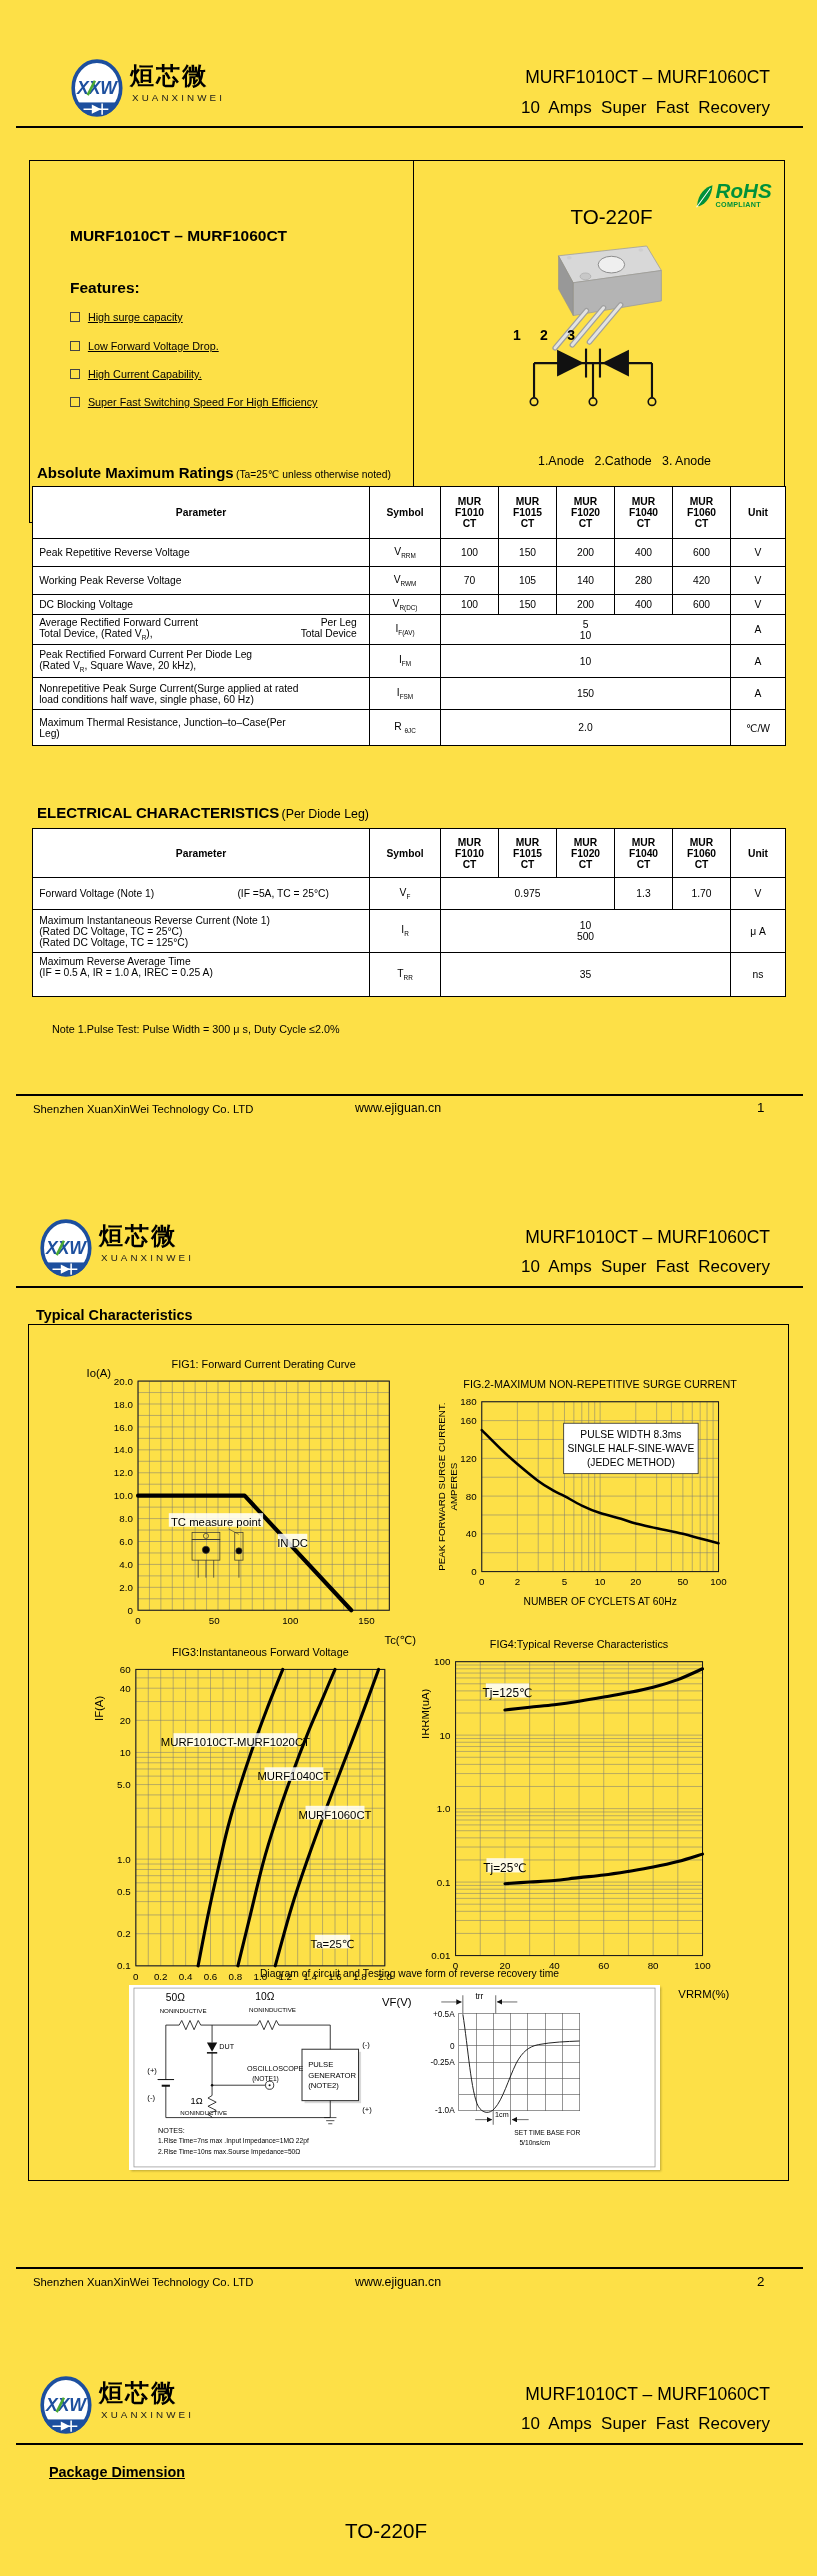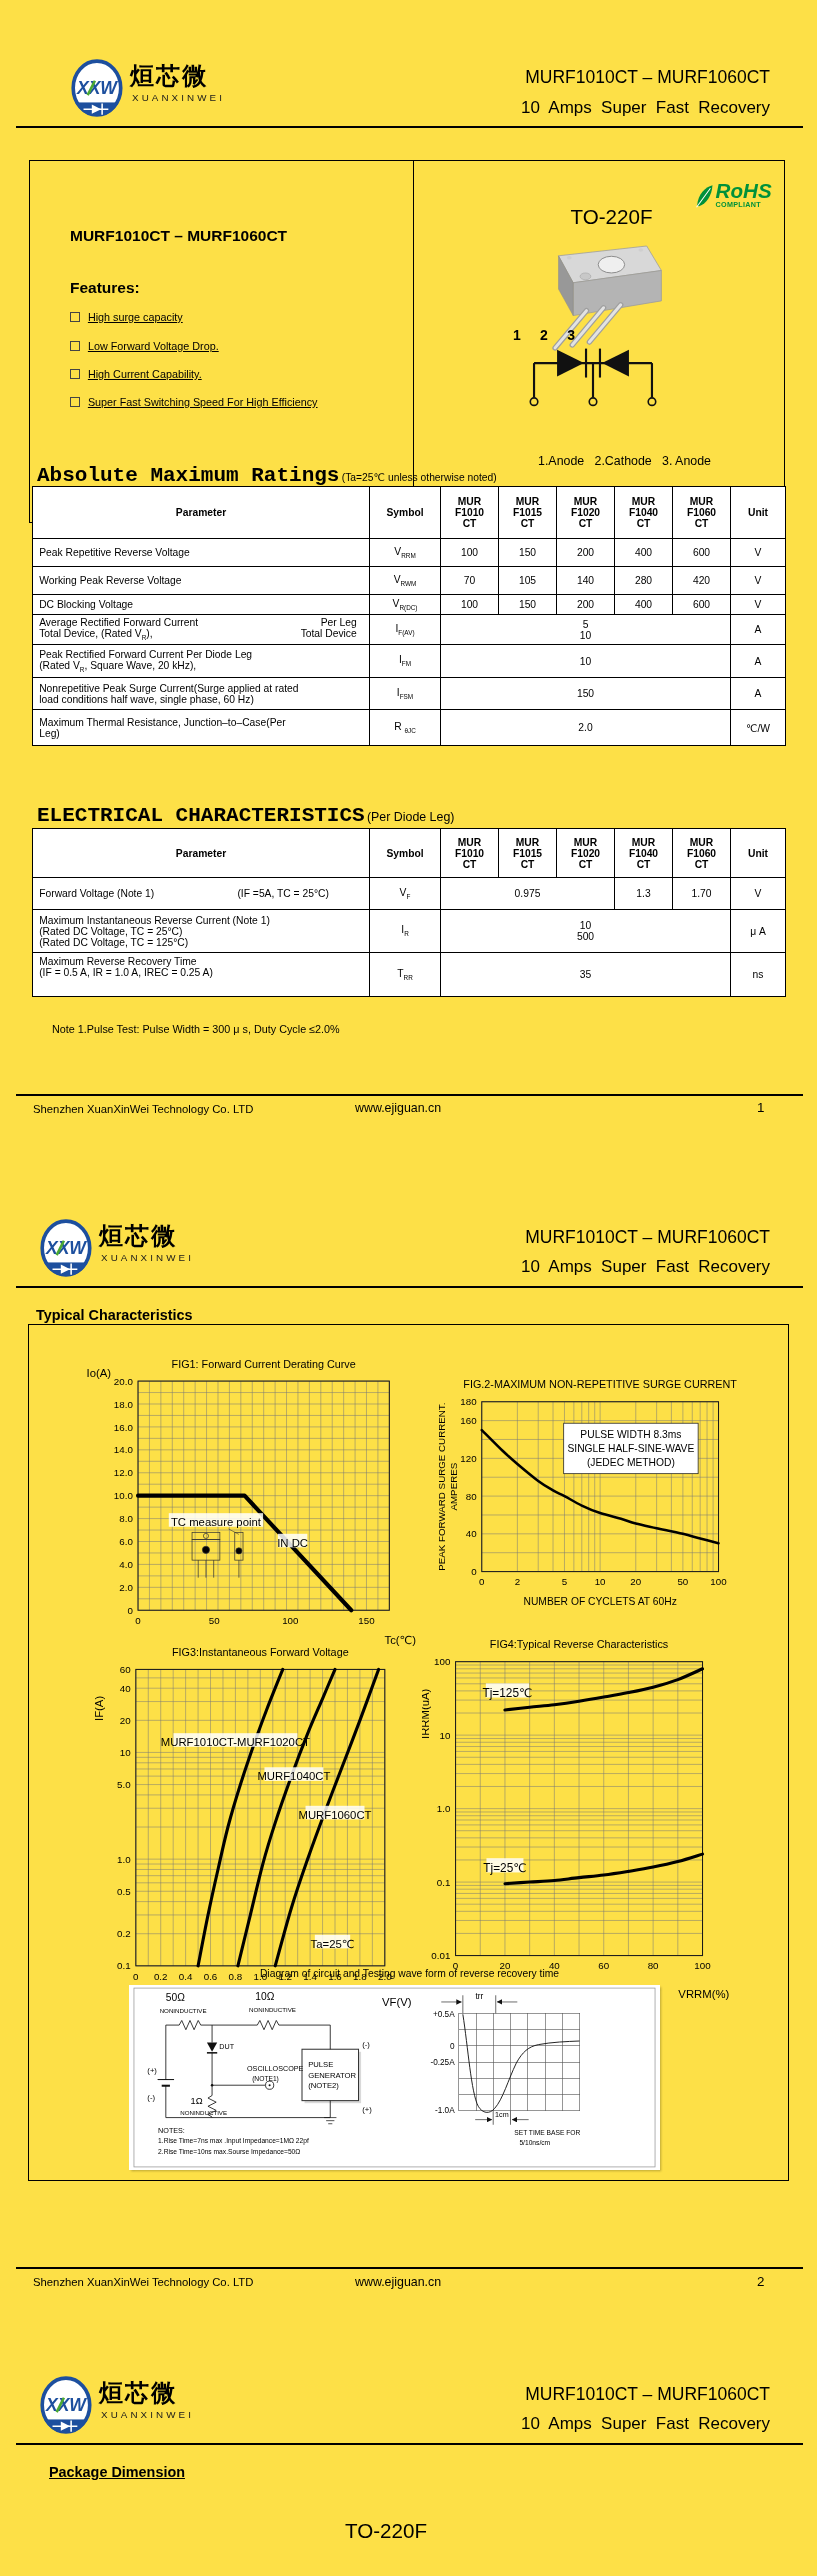--- a/index.html
+++ b/index.html
@@ -16,21 +16,21 @@
   .mainbox{position:absolute;border:1px solid #000;}
   .part-bold{font-size:15.5px;font-weight:bold;white-space:nowrap;}
   .feat-title{font-size:15.5px;font-weight:bold;}
   .feat-item{position:absolute;font-size:10.8px;white-space:nowrap;text-decoration:underline;}
   .cb{display:inline-block;width:7.7px;height:7.7px;border:1px solid #444;margin-right:8.2px;vertical-align:-1px;}
   .rohs{color:#00913a;text-align:left;}
   .rohs-big{font-size:20.6px;font-weight:bold;font-style:italic;line-height:18.5px;}
   .rohs-small{font-size:7.2px;font-weight:bold;letter-spacing:0.3px;}
   .pins{font-size:14px;font-weight:bold;letter-spacing:7.7px;white-space:nowrap;}
   .legend{font-size:12.4px;white-space:pre;text-align:center;}
-  .sec-title{font-size:21px;font-weight:bold;white-space:nowrap;font-family:Liberation Mono, monospace;}
+  .sec-title{font-size:15px;font-weight:bold;white-space:nowrap;}
   .sec-sub{font-size:10.3px;font-weight:normal;}
   .sec-sub2{font-size:12.4px;font-weight:normal;}
   table.dt{border-collapse:collapse;table-layout:fixed;width:752px;font-size:10.3px;background:#fff;}
   table.dt td,table.dt th{border:solid #000;border-width:1.5px 1px;text-align:center;vertical-align:middle;padding:1px 2.1px;font-weight:normal;overflow:hidden;}
   table.dt th{font-weight:bold;}
   table.dt .param{text-align:left;padding-left:6.2px;padding-right:4.1px;}
   .split{display:flex;justify-content:space-between;padding-right:8.2px;}
   sub{font-size:0.62em;}
   .note{font-size:10.8px;white-space:nowrap;}
   .foot-co{font-size:11.3px;}
@@ -328,21 +328,21 @@
           </td>
       <td><span>I</span><sub>R</sub></td>
       <td colspan="5">
             <div>10</div>
             <div>500</div>
           </td>
       <td>μ A</td>
     </tr>
     <tr style="height:44px;">
       <td class="param" style="vertical-align:top;padding-top:3.1px;">
-            <div>Maximum Reverse Recovery Time</div>
+            <div>Maximum Reverse Average Time</div>
             <div>(IF = 0.5 A, IR = 1.0 A, IREC = 0.25 A)</div>
           </td>
       <td><span>T</span><sub>RR</sub></td>
       <td colspan="5">35</td>
       <td>ns</td>
     </tr>
   </tbody>
     </table>
 
   <div class="abs note" style="left:52px;top:1023px;">Note 1.Pulse Test: Pulse Width = 300 μ s, Duty Cycle ≤2.0%</div>

